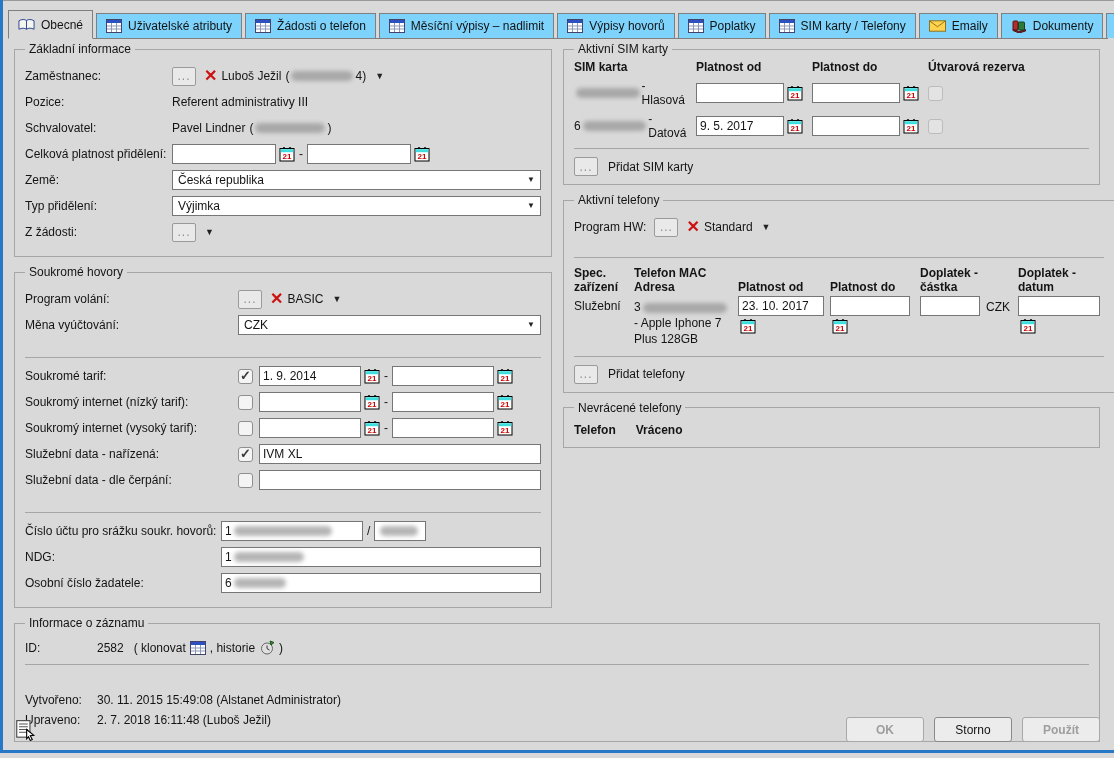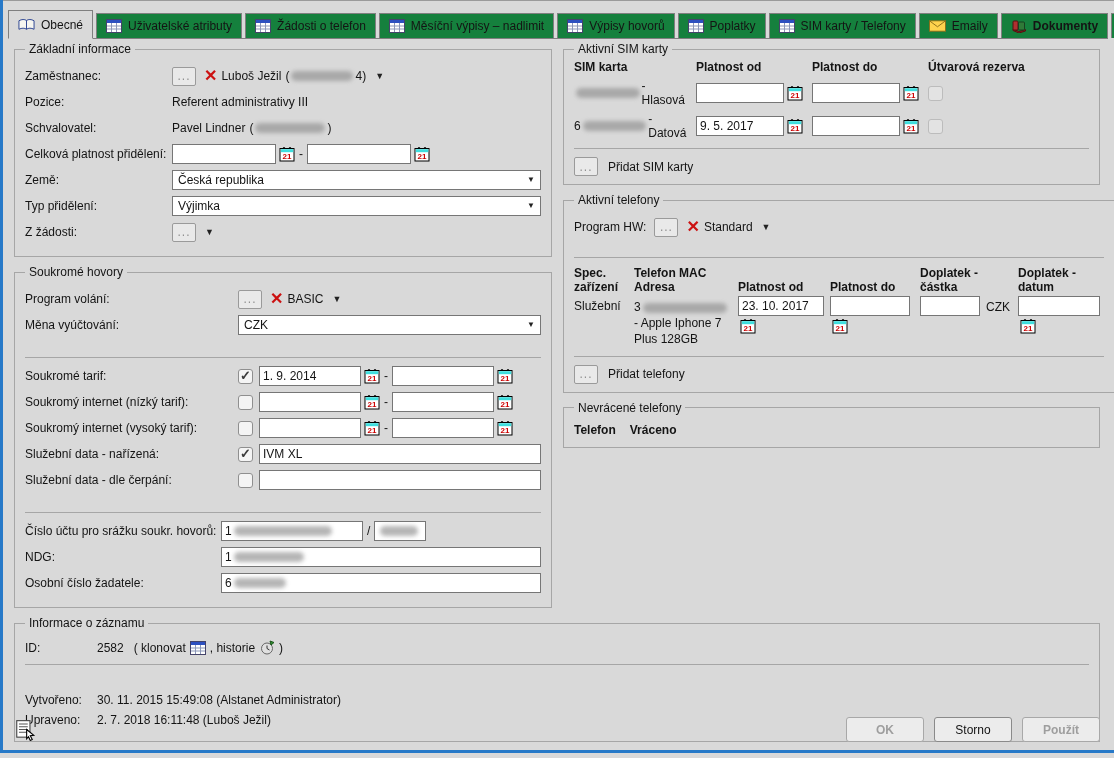--- a/index.html
+++ b/index.html
@@ -10,23 +10,23 @@
     font-family:"Liberation Sans", sans-serif; font-size:12px;
   }
   
   .edge-top{position:absolute;top:0;left:0;width:1114px;height:1px;background:#9a9a9a;}
   .edge-left{position:absolute;top:0;left:0;width:3px;height:753px;background:#2779c8;}
   .edge-bottom{position:absolute;top:750px;left:0;width:1114px;height:3px;background:#2779c8;}
 
   
   .tabbar{position:absolute;top:10px;left:8px;width:1100px;display:flex;align-items:flex-end;border-bottom:1px solid #7f7f7f;height:29px;}
   .tab{display:inline-flex;align-items:center;gap:6px;padding:0 9px;height:25px;margin-right:3px;
-       background:#15803d;border:1px solid #7f7f7f;border-bottom:none;cursor:pointer;white-space:nowrap;}
+       background:#7dd3fc;border:1px solid #7f7f7f;border-bottom:none;cursor:pointer;white-space:nowrap;}
   .tab.active{height:29px;background:#d9d9d9;margin-bottom:-1px;border-bottom:1px solid #d9d9d9;z-index:2;}
-  .tab.bold{font-weight:bold;}
+  .tab.bold{font-weight:normal;}
   .tab .icon{flex:0 0 auto;}
 
   
   .content{position:absolute;top:42px;left:14px;width:1086px;}
   .cols{display:flex;gap:11px;align-items:flex-start;}
   .col-left{width:538px;}
   .col-right{width:537px;}
   fieldset{border:1px solid #a6a6a6;margin:0 0 8px 0;padding:4px 10px 8px 10px;}
   legend{padding:0 4px;font-size:12px;}
   .hr{height:1px;background:#a6a6a6;margin:8px 0;}
@@ -72,21 +72,21 @@
   .ri-row{display:flex;align-items:center;margin:6px 0;}
   .ri-lbl{flex:0 0 72px;}
   .inline-icon{margin:0 4px;vertical-align:middle;cursor:pointer;}
 
   
   .footer{position:absolute;top:717px;left:14px;width:1086px;display:flex;align-items:center;justify-content:space-between;}
   .btns{display:flex;gap:10px;}
   .btn{width:78px;height:25px;background:#ececec;border:1px solid #8a8a8a;border-radius:3px;
        font-family:"Liberation Sans",sans-serif;font-size:12px;color:#141414;cursor:pointer;}
   .btn.disabled{color:#9e9e9e;border-color:#a8a8a8;cursor:default;font-weight:bold;}
-  .unret-head{display:flex;gap:14px;font-weight:bold;margin:4px 0 2px 0;}
+  .unret-head{display:flex;gap:20px;font-weight:bold;margin:4px 0 2px 0;}
 </style>
 </head>
 <body>
 
 <svg width="0" height="0" style="position:absolute">
   <symbol id="ic-cal" viewBox="0 0 16 16">
     <path d="M3.5 3 C3.5 1 6.5 1 6.5 3 M9.5 3 C9.5 1 12.5 1 12.5 3" fill="none" stroke="#000" stroke-width="1"></path>
     <rect x="1" y="2.5" width="14" height="12.5" fill="#fff" stroke="#000"></rect>
     <rect x="1.8" y="3.2" width="12.5" height="3" fill="#3fdede"></rect>
     <text x="8" y="13.2" text-anchor="middle" font-size="8" font-weight="bold" fill="#cc0000">21</text>

